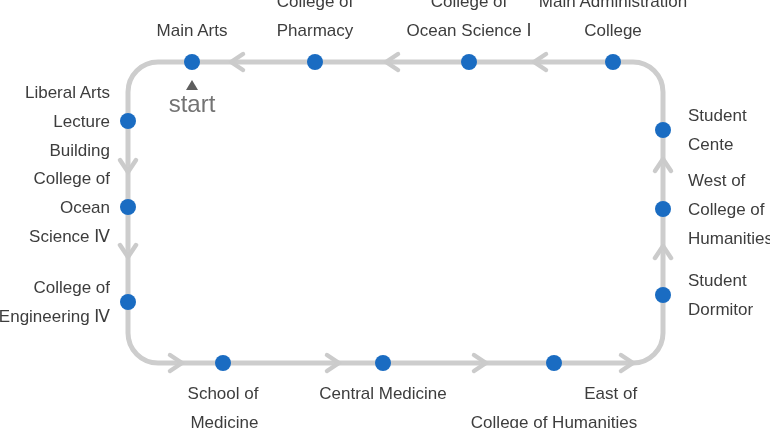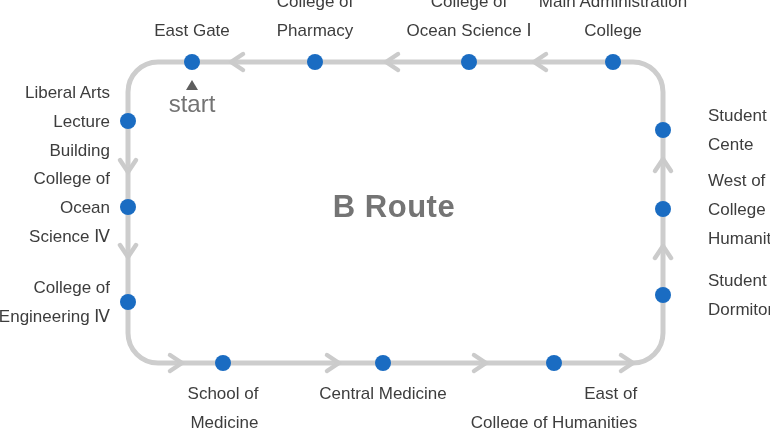--- a/index.html
+++ b/index.html
@@ -21,21 +21,21 @@
   .stop .label {
     position: absolute;
     font-size: 17px;
     line-height: 29px;
     color: #3d3d3d;
     white-space: pre-line;
     width: max-content;
   }
   .stop.top .label    { bottom: 17px; left: 0;  transform: translateX(-50%); text-align: center; }
   .stop.bottom .label { top: 16px;   left: 0;  transform: translateX(-50%); text-align: right; }
-  .stop.right .label  { left: 25px;  top: 0;   transform: translateY(-50%); text-align: left; margin-left: 20px; }
+  .stop.right .label  { left: 25px;  top: 0;   transform: translateY(-50%); text-align: left; }
   .stop.left .label   { right: 18px; top: 0;   transform: translateY(-50%); text-align: right; }
   .route-title {
     position: absolute; left: 394px; top: 207px;
     transform: translate(-50%, -50%);
     font-size: 31px; font-weight: bold; letter-spacing: 0.5px;
     color: #747474;
     width: max-content;
   }
   .start-marker {
     position: absolute; left: 186px; top: 80px;
@@ -66,28 +66,27 @@
       <path d="M120 245 L128 257 L136 245"></path>
       <path d="M170 355 L182 363 L170 371"></path>
       <path d="M327 355 L339 363 L327 371"></path>
       <path d="M474 355 L486 363 L474 371"></path>
       <path d="M621 355 L633 363 L621 371"></path>
       <path d="M655 171 L663 159 L671 171"></path>
       <path d="M655 258 L663 246 L671 258"></path>
     </g>
   </svg>
 
-  <div class="route-title">B Route</div>
 
   <div class="start-marker"></div>
   <div class="start-label">start</div>
 
   <div class="stop top" style="left:192px; top:62px;">
     <span class="dot"></span>
-    <span class="label">East Gate</span>
+    <span class="label">Main Arts</span>
   </div>
   <div class="stop top" style="left:315px; top:62px;">
     <span class="dot"></span>
     <span class="label">College of
 Pharmacy</span>
   </div>
   <div class="stop top" style="left:469px; top:62px;">
     <span class="dot"></span>
     <span class="label">College of
 Ocean Science Ⅰ</span>

